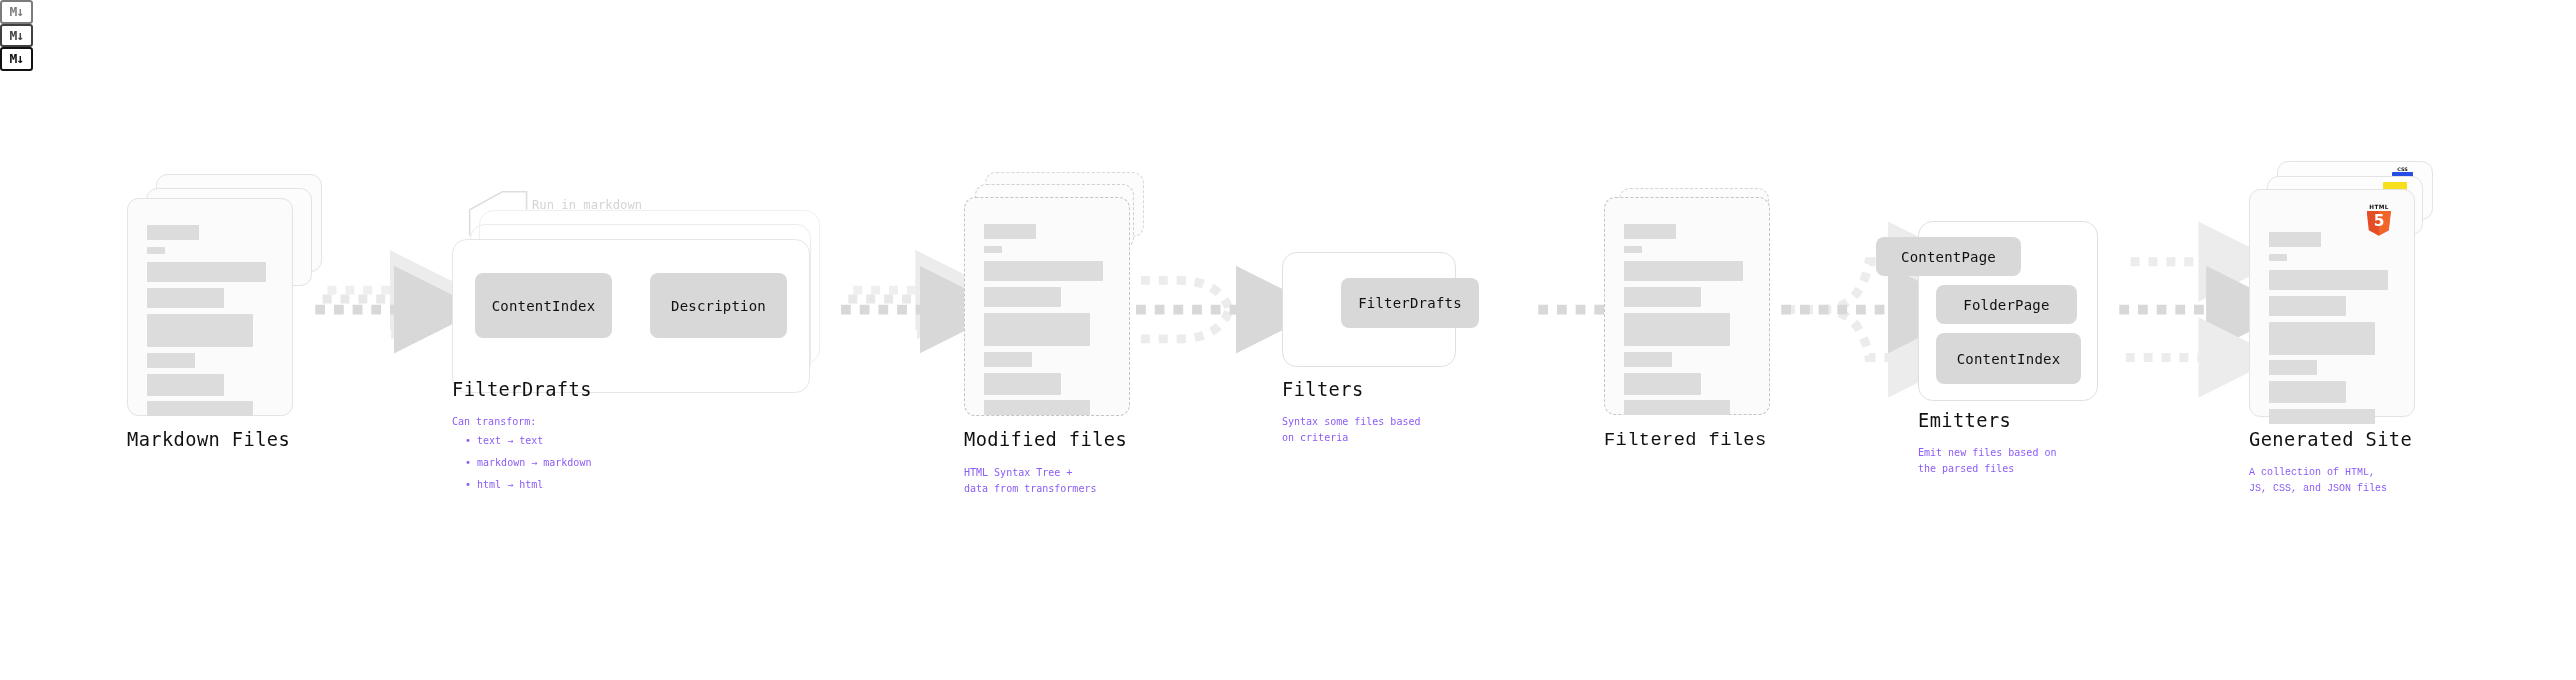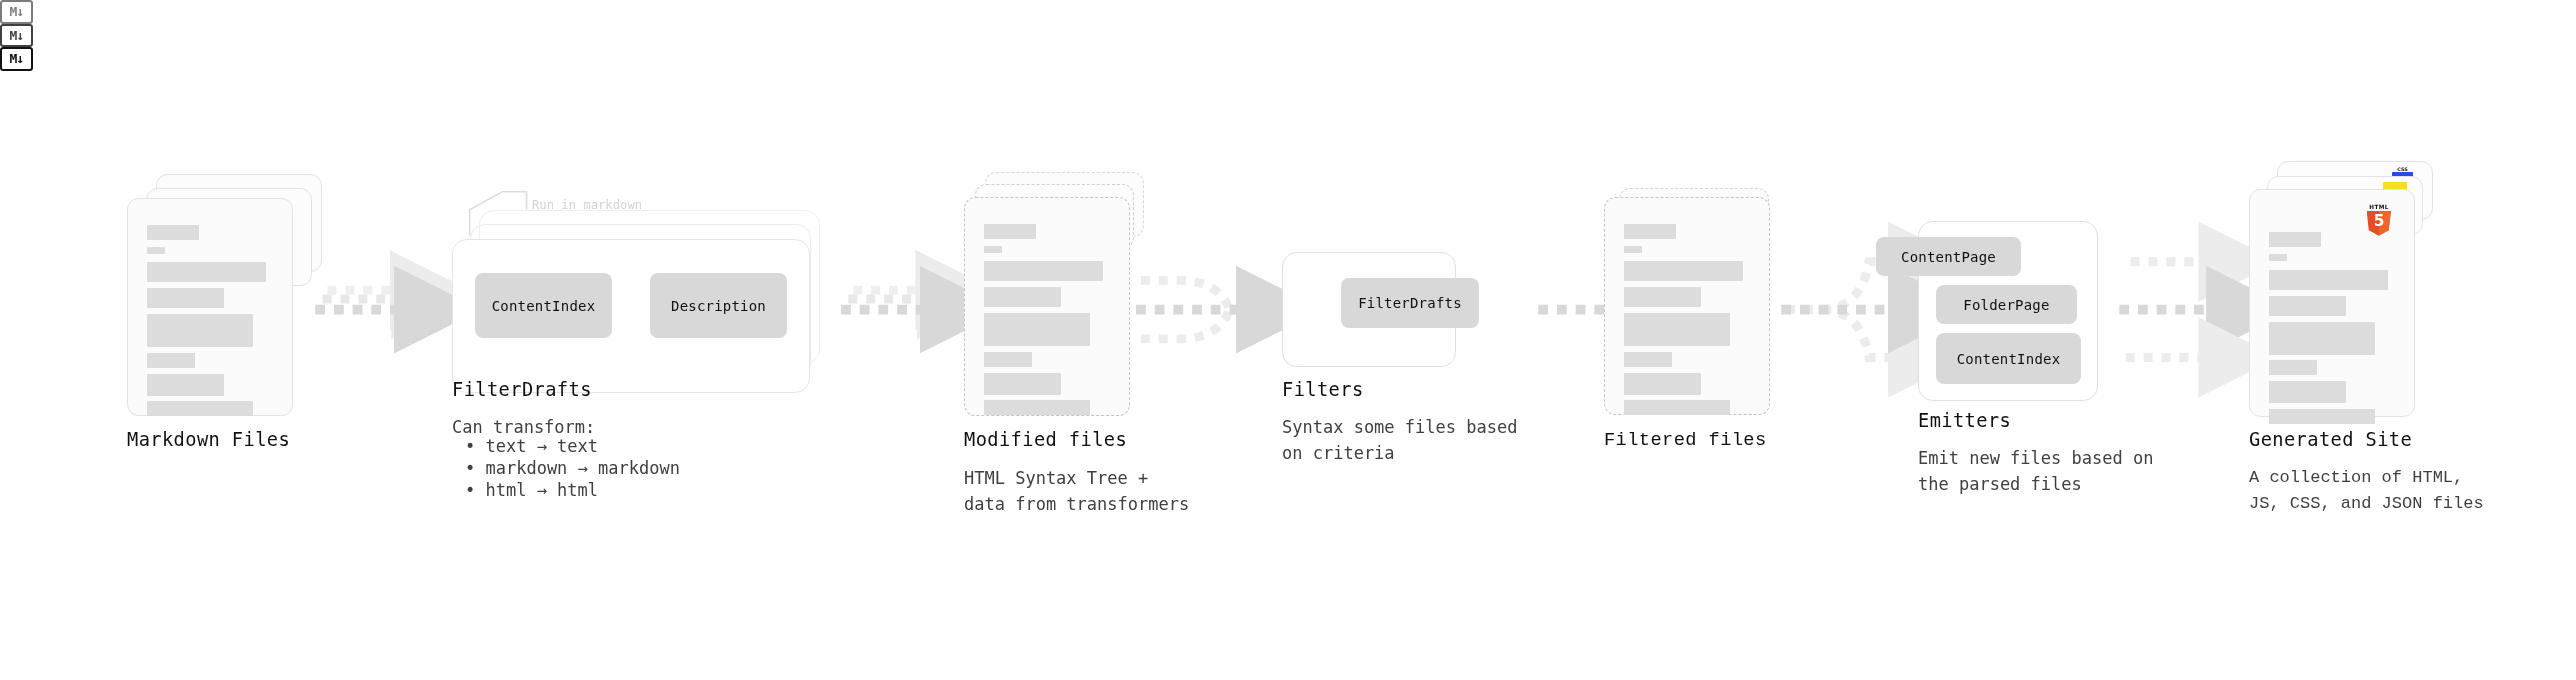--- a/index.html
+++ b/index.html
@@ -40,21 +40,21 @@
   .js-badge{width:24.4px;height:16.3px;background:#f7df1e;border-radius:0.8px;}
 
   
   .pbox{position:absolute;box-sizing:border-box;border-radius:14.6px;border:1.5px solid #e0e0e0;background:#ffffff;}
   .chip{position:absolute;box-sizing:border-box;border-radius:8.1px;background:#d8d8d8;
         display:flex;align-items:center;justify-content:center;
         font-size:14px;color:#111;letter-spacing:0.2px;white-space:nowrap;}
 
   
   .title{position:absolute;font-size:18.7px;letter-spacing:0.4px;color:#111;white-space:nowrap;}
-  .sub{position:absolute;font-size:17px;line-height:1.55;color:#404040;white-space:pre;}
+  .sub{position:absolute;font-size:10px;line-height:1.55;color:#8b5cf6;white-space:pre;}
   .note{position:absolute;font-size:12.2px;color:#d3d3d3;white-space:nowrap;}
 
   svg.lay{position:absolute;left:0;top:0;width:2576px;height:681px;pointer-events:none;}
 </style>
 </head>
 <body>
 
 <svg class="lay" viewBox="0 0 3170 838">
   <defs>
     <marker id="tip" markerWidth="9" markerHeight="9" refX="0.6" refY="4.5" orient="auto">

